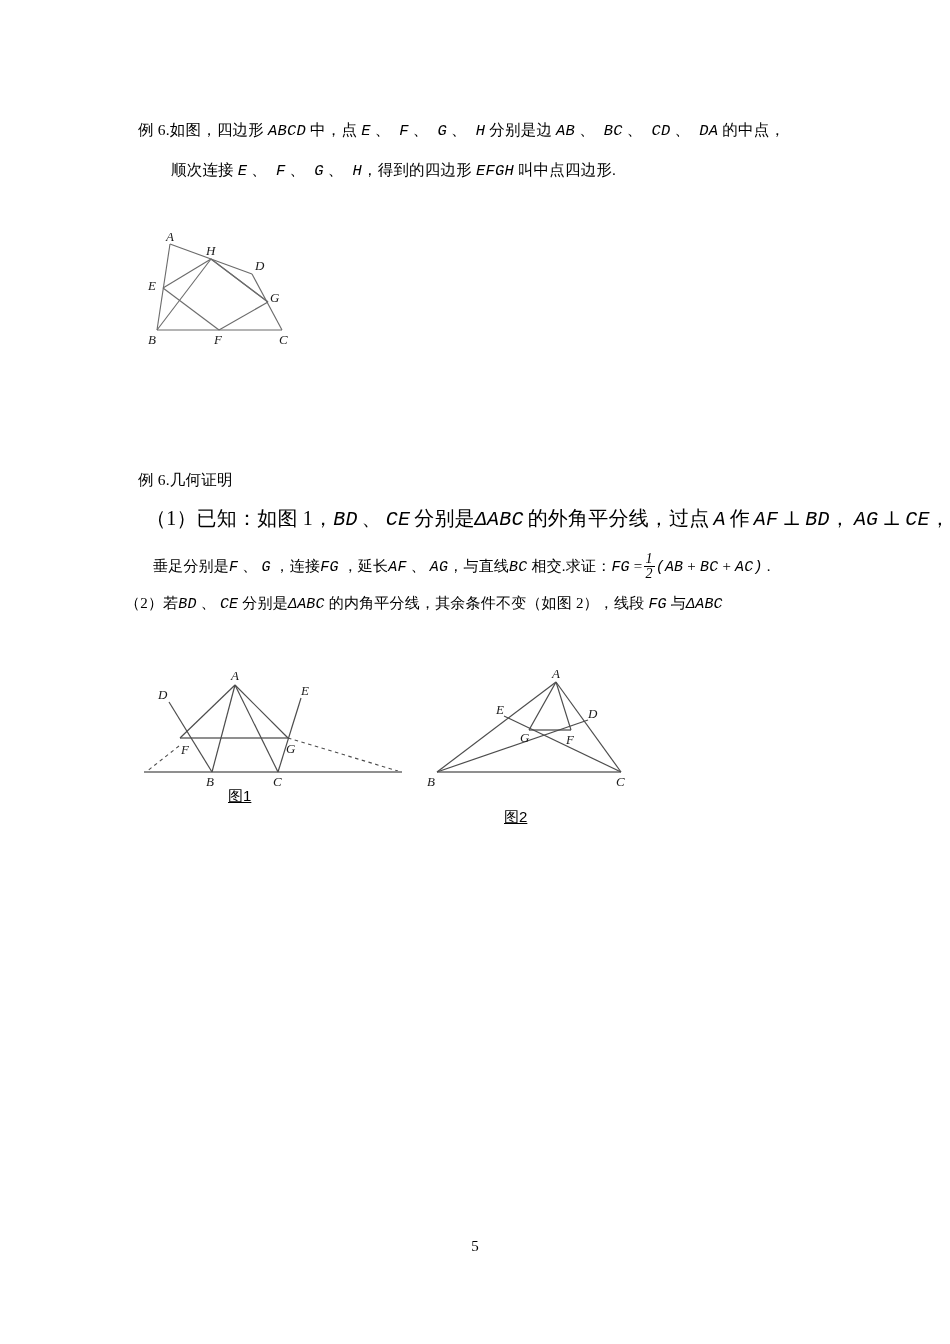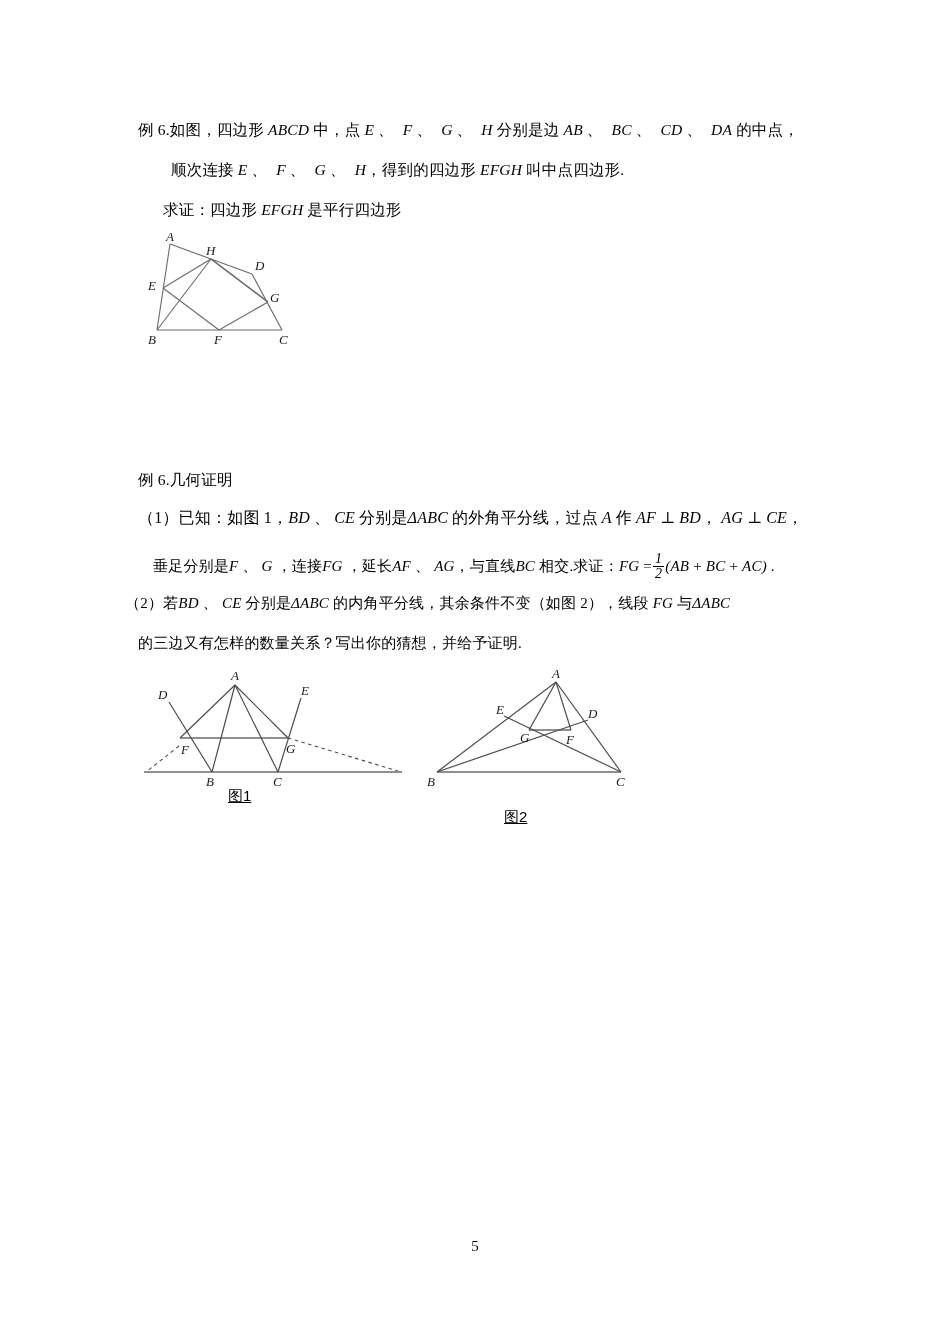--- a/index.html
+++ b/index.html
@@ -25,21 +25,21 @@
   
   .txt {
     position: absolute;
     font-size: 15.5px;
     line-height: 36px;
     white-space: nowrap;
     letter-spacing: 0.2px;
   }
   .ital {
     font-style: italic;
-    font-family: Liberation Serif, serif;
+    font-family: Liberation Mono, monospace;
     text-align: center;
   }
   .sp-s { display: inline-block; width: 4px; }
   .sp-m { display: inline-block; width: 9px; }
 
   
   .frac {
     display: inline-block;
     vertical-align: -0.52em;
     text-align: center;
@@ -83,23 +83,20 @@
 <div class="page">
 
   <div class="txt" style="left:138px; top:112px;">
     <span>例 6.如图，四边形</span><span class="sp-s"></span><span class="ital">ABCD</span><span class="sp-s"></span><span>中，点</span><span class="sp-s"></span><span class="ital">E</span><span class="sp-s"></span><span>、</span><span class="sp-m"></span><span class="ital">F</span><span class="sp-s"></span><span>、</span><span class="sp-m"></span><span class="ital">G</span><span class="sp-s"></span><span>、</span><span class="sp-m"></span><span class="ital">H</span><span class="sp-s"></span><span>分别是边</span><span class="sp-s"></span><span class="ital">AB</span><span class="sp-s"></span><span>、</span><span class="sp-m"></span><span class="ital">BC</span><span class="sp-s"></span><span>、</span><span class="sp-m"></span><span class="ital">CD</span><span class="sp-s"></span><span>、</span><span class="sp-m"></span><span class="ital">DA</span><span class="sp-s"></span><span>的中点，</span>
   </div>
 
   <div class="txt" style="left:171px; top:152px;">
     <span>顺次连接</span><span class="sp-s"></span><span class="ital">E</span><span class="sp-s"></span><span>、</span><span class="sp-m"></span><span class="ital">F</span><span class="sp-s"></span><span>、</span><span class="sp-m"></span><span class="ital">G</span><span class="sp-s"></span><span>、</span><span class="sp-m"></span><span class="ital">H</span><span>，得到的四边形</span><span class="sp-s"></span><span class="ital">EFGH</span><span class="sp-s"></span><span>叫中点四边形.</span>
   </div>
 
-  <div class="txt" style="left:163px; top:192px;">
-    <span>求证：四边形</span><span class="sp-s"></span><span class="ital">EFGH</span><span class="sp-s"></span><span>是平行四边形</span>
-  </div>
 
   <div class="fig" style="left:140px; top:232px;">
     <svg width="165" height="118" viewBox="0 0 165 118">
 
       <g stroke="#6b6b6b" stroke-width="1.1" fill="none">
         <line x1="30" y1="12" x2="17" y2="98"></line>
         <line x1="17" y1="98" x2="142" y2="98"></line>
         <line x1="142" y1="98" x2="112" y2="42"></line>
         <line x1="112" y1="42" x2="30" y2="12"></line>
       </g>
@@ -124,35 +121,32 @@
       <text class="lbl" x="74" y="112">F</text>
       <text class="lbl" x="130" y="70">G</text>
       <text class="lbl" x="66" y="23">H</text>
     </svg>
   </div>
 
   <div class="txt" style="left:138px; top:462px;">
     <span>例 6.几何证明</span>
   </div>
 
-  <div class="txt" style="left:138px; top:500px; font-size:16px;">
+  <div class="txt" style="left:146px; top:500px; font-size:20px;">
     <span>（1）已知：如图 1，</span><span class="ital">BD</span><span class="sp-s"></span><span>、</span><span class="sp-s"></span><span class="ital">CE</span><span class="sp-s"></span><span>分别是</span><span class="ital">ΔABC</span><span class="sp-s"></span><span>的外角平分线，过点</span><span class="sp-s"></span><span class="ital">A</span><span class="sp-s"></span><span>作</span><span class="sp-s"></span><span class="ital">AF</span><span class="sp-s"></span><span>⊥</span><span class="sp-s"></span><span class="ital">BD</span><span>，</span><span class="sp-s"></span><span class="ital">AG</span><span class="sp-s"></span><span>⊥</span><span class="sp-s"></span><span class="ital">CE</span><span>，</span>
   </div>
 
   <div class="txt" style="left:138px; top:548px; font-size:15px;margin-left:15px;">
     <span>垂足分别是</span><span class="ital">F</span><span class="sp-s"></span><span>、</span><span class="sp-s"></span><span class="ital">G</span><span class="sp-s"></span><span>，连接</span><span class="ital">FG</span><span class="sp-s"></span><span>，延长</span><span class="ital">AF</span><span class="sp-s"></span><span>、</span><span class="sp-s"></span><span class="ital">AG</span><span>，与直线</span><span class="ital">BC</span><span class="sp-s"></span><span>相交.求证：</span><span class="ital">FG</span><span class="sp-s"></span><span>=</span><span class="frac"><span class="num">1</span><span class="den">2</span></span><span class="ital">(</span><span class="ital">AB</span><span class="sp-s"></span><span>+</span><span class="sp-s"></span><span class="ital">BC</span><span class="sp-s"></span><span>+</span><span class="sp-s"></span><span class="ital">AC</span><span class="ital">)</span><span class="sp-s"></span><span>.</span>
   </div>
 
   <div class="txt" style="left:125px; top:585px; font-size:15px;">
     <span>（2）若</span><span class="ital">BD</span><span class="sp-s"></span><span>、</span><span class="sp-s"></span><span class="ital">CE</span><span class="sp-s"></span><span>分别是</span><span class="ital">ΔABC</span><span class="sp-s"></span><span>的内角平分线，其余条件不变（如图 2），线段</span><span class="sp-s"></span><span class="ital">FG</span><span class="sp-s"></span><span>与</span><span class="ital">ΔABC</span>
   </div>
 
-  <div class="txt" style="left:138px; top:625px; font-size:15px;">
-    <span>的三边又有怎样的数量关系？写出你的猜想，并给予证明.</span>
-  </div>
 
   <div class="fig" style="left:140px; top:668px;">
     <svg width="270" height="120" viewBox="0 0 270 120">
 
       <g stroke="#4d4d4d" stroke-width="1.1" fill="none" stroke-dasharray="3.5,3.5">
         <line x1="39" y1="78" x2="6" y2="104"></line>
         <line x1="148" y1="70" x2="258" y2="103"></line>
       </g>
 
       <line x1="4" y1="104" x2="262" y2="104" stroke="#8f8f8f" stroke-width="2.1"></line>

